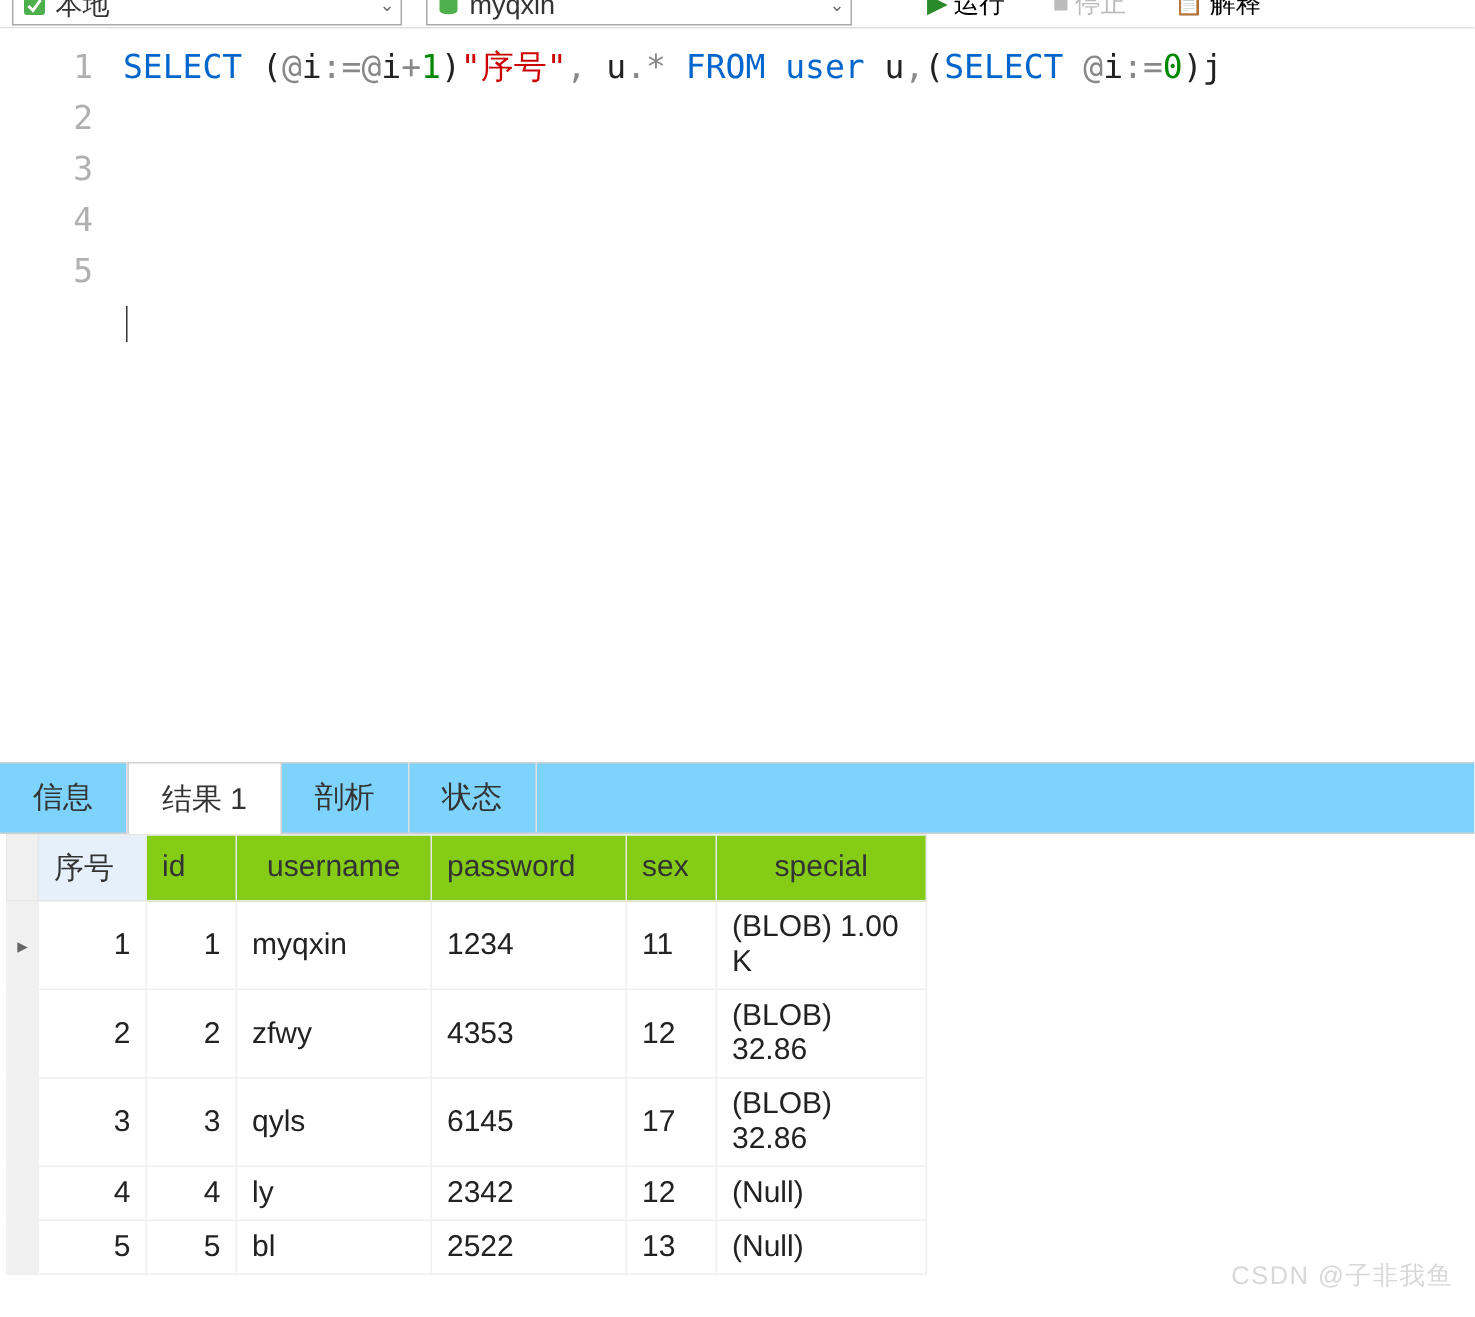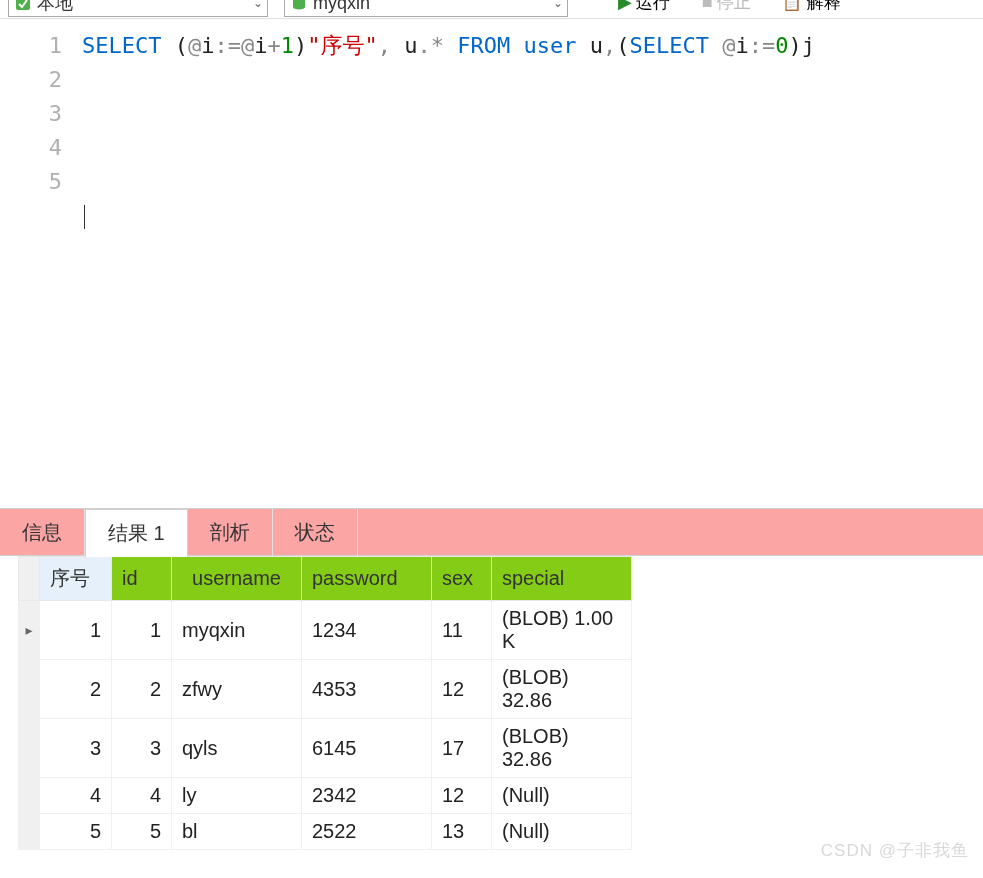--- a/index.html
+++ b/index.html
@@ -107,23 +107,23 @@
       width: 1px;
       height: 24px;
       background: #333;
       vertical-align: middle;
       margin-left: 2px;
     }
     .tabs-bar {
       display: flex;
       border-top: 1px solid #d0d0d0;
       border-bottom: 1px solid #d0d0d0;
-      background: #fca5a5;
+      background: #7dd3fc;
       height: 48px;
-      align-items: center;
+      align-items: flex-end;
     }
     .tab {
       padding: 10px 22px;
       font-size: 20px;
       color: #333;
       border-right: 1px solid #e0e0e0;
       display: flex;
       align-items: center;
       cursor: pointer;
     }
@@ -134,21 +134,21 @@
       border-right: 1px solid #d0d0d0;
       margin-bottom: -1px;
       position: relative;
     }
     .results-area {
       background: #fff;
     }
     .result-table {
       border-collapse: collapse;
       font-size: 20px;
-      margin-left: 18px;
+      margin-left: 4px;
     }
     .result-table th {
       text-align: left;
       font-weight: normal;
       padding: 8px 10px;
       border: 1px solid #e8e8e8;
       color: #333;
       background: #84cc16;
     }
     .result-table th.rownum-head {
@@ -169,21 +169,21 @@
       padding: 0;
     }
     .result-table td.numcell {
       text-align: right;
       width: 60px;
     }
     .null-val { color: #aaa; }
     .result-table th.col-user { width: 130px; text-align: center; }
     .result-table th.col-pass { width: 130px; }
     .result-table th.col-sex { width: 60px; }
-    .result-table th.col-special { width: 140px; }
+    .result-table th.col-special { width: 140px; text-align: center; }
     .result-table th.col-id { width: 46px; }
     .watermark {
       position: absolute;
       bottom: 16px;
       right: 14px;
       color: #d8d8d8;
       font-size: 17px;
       letter-spacing: 1px;
     }
   </style>

